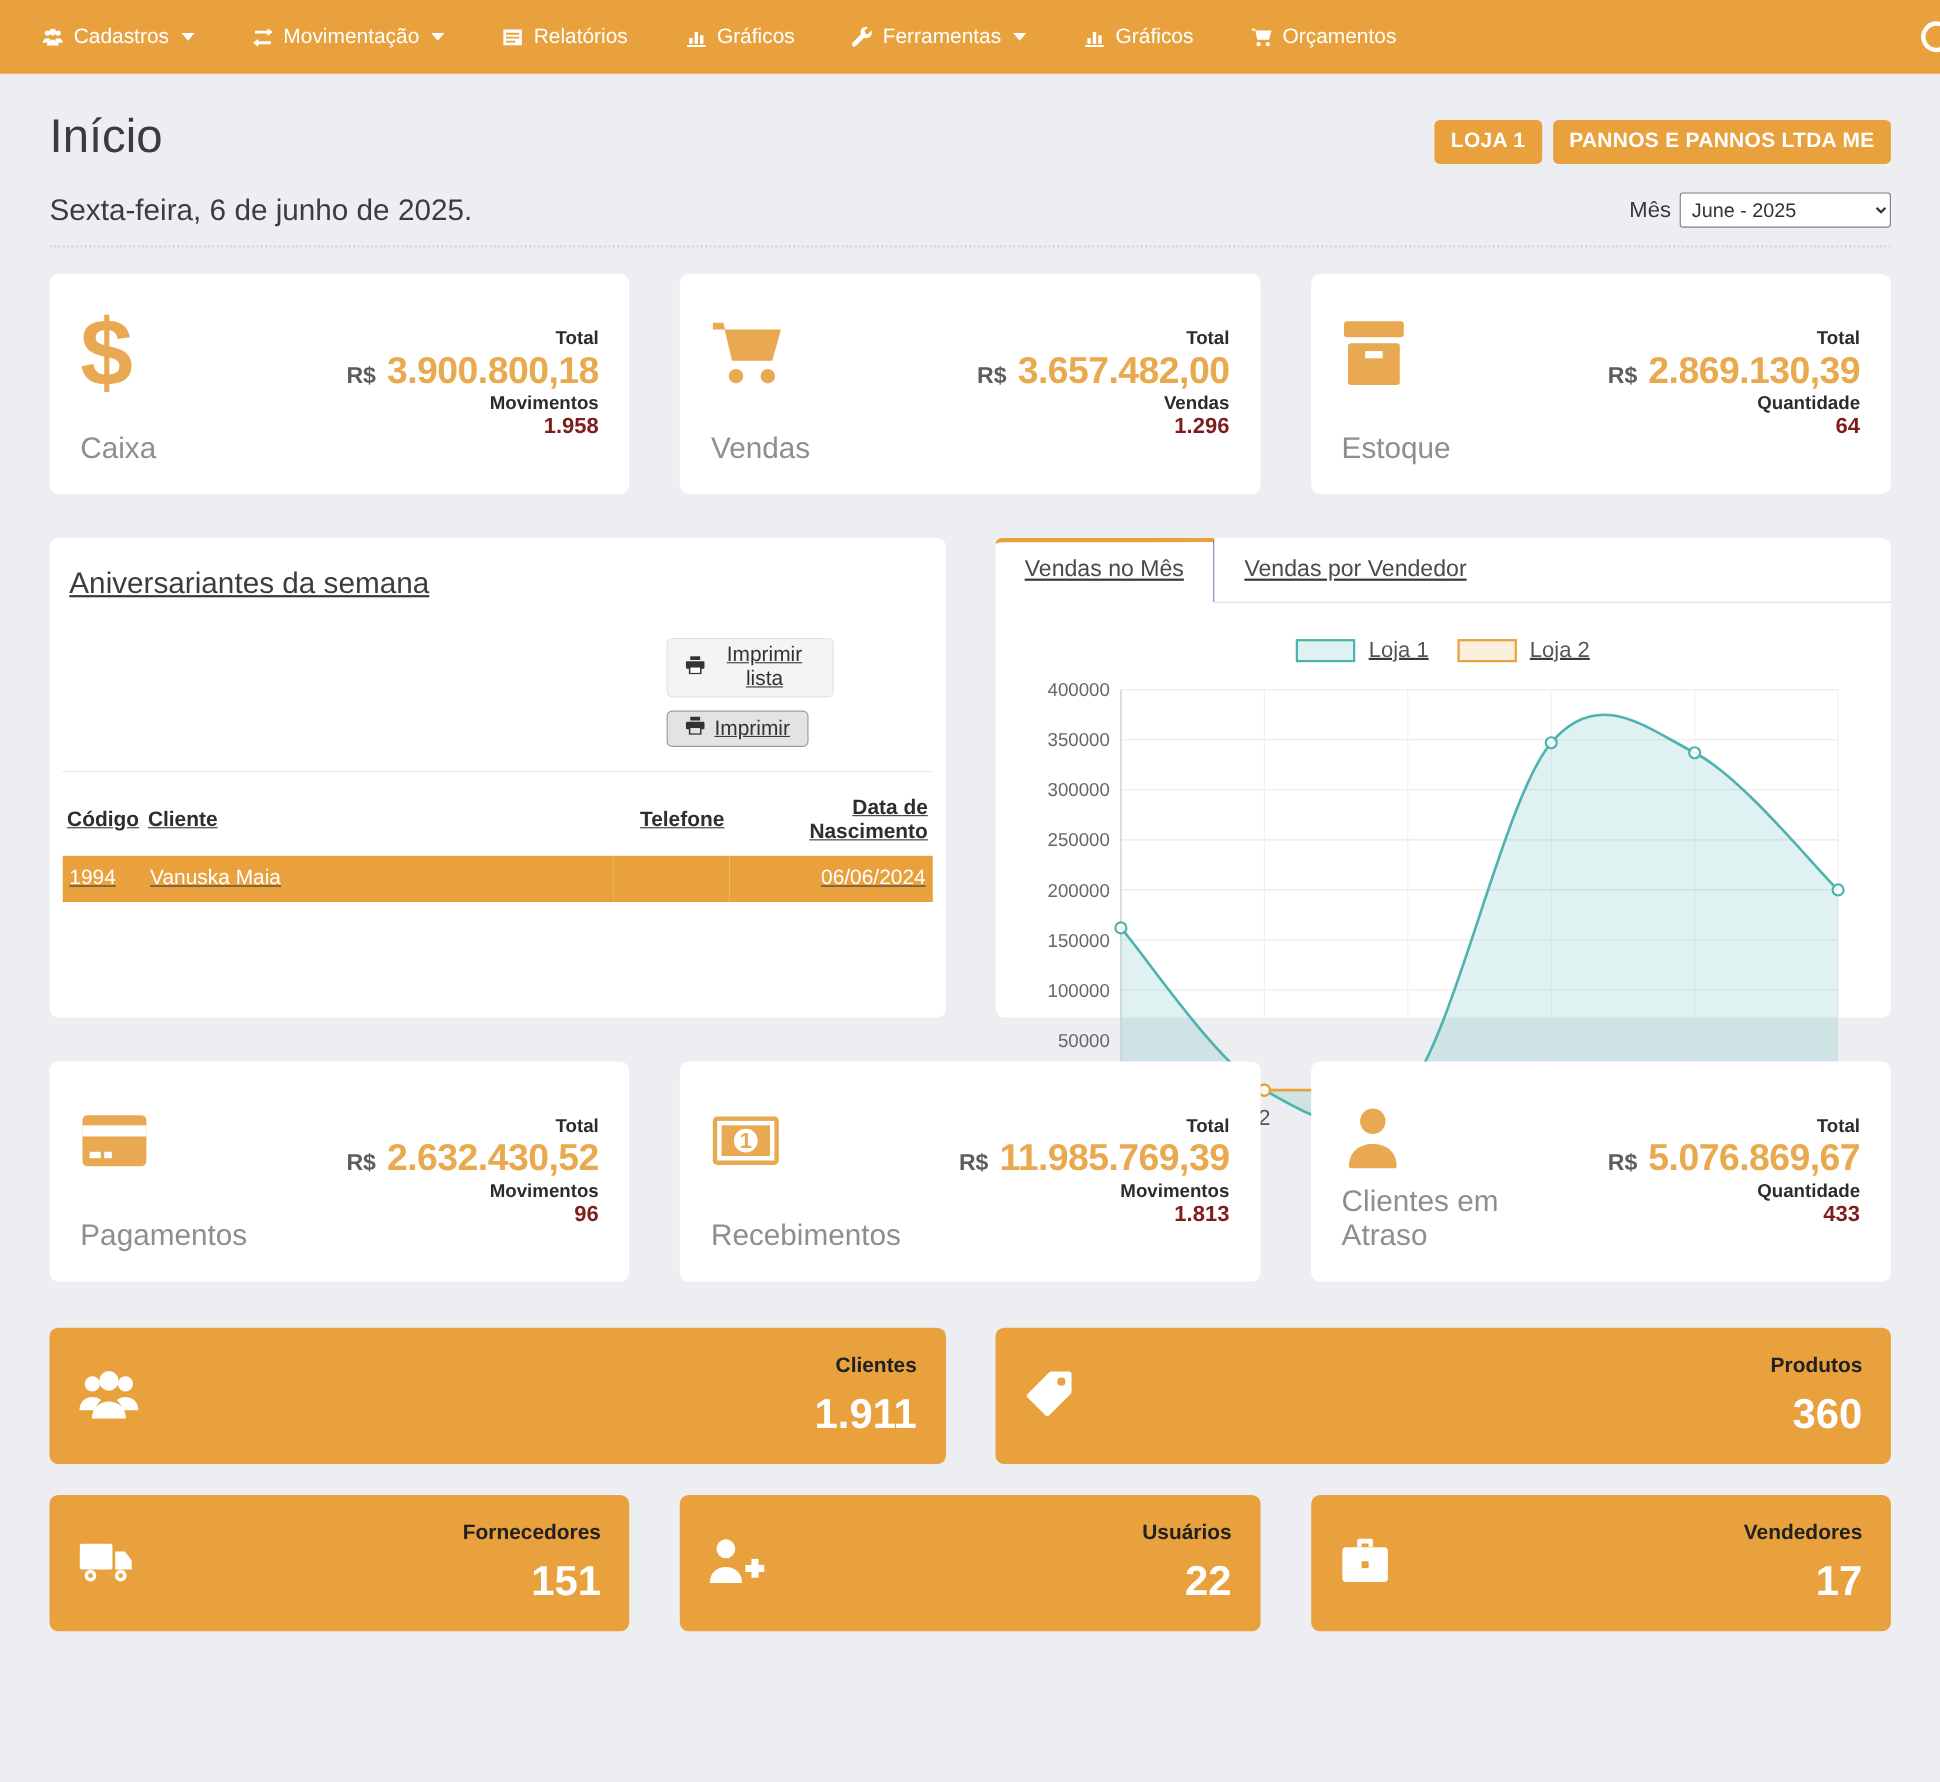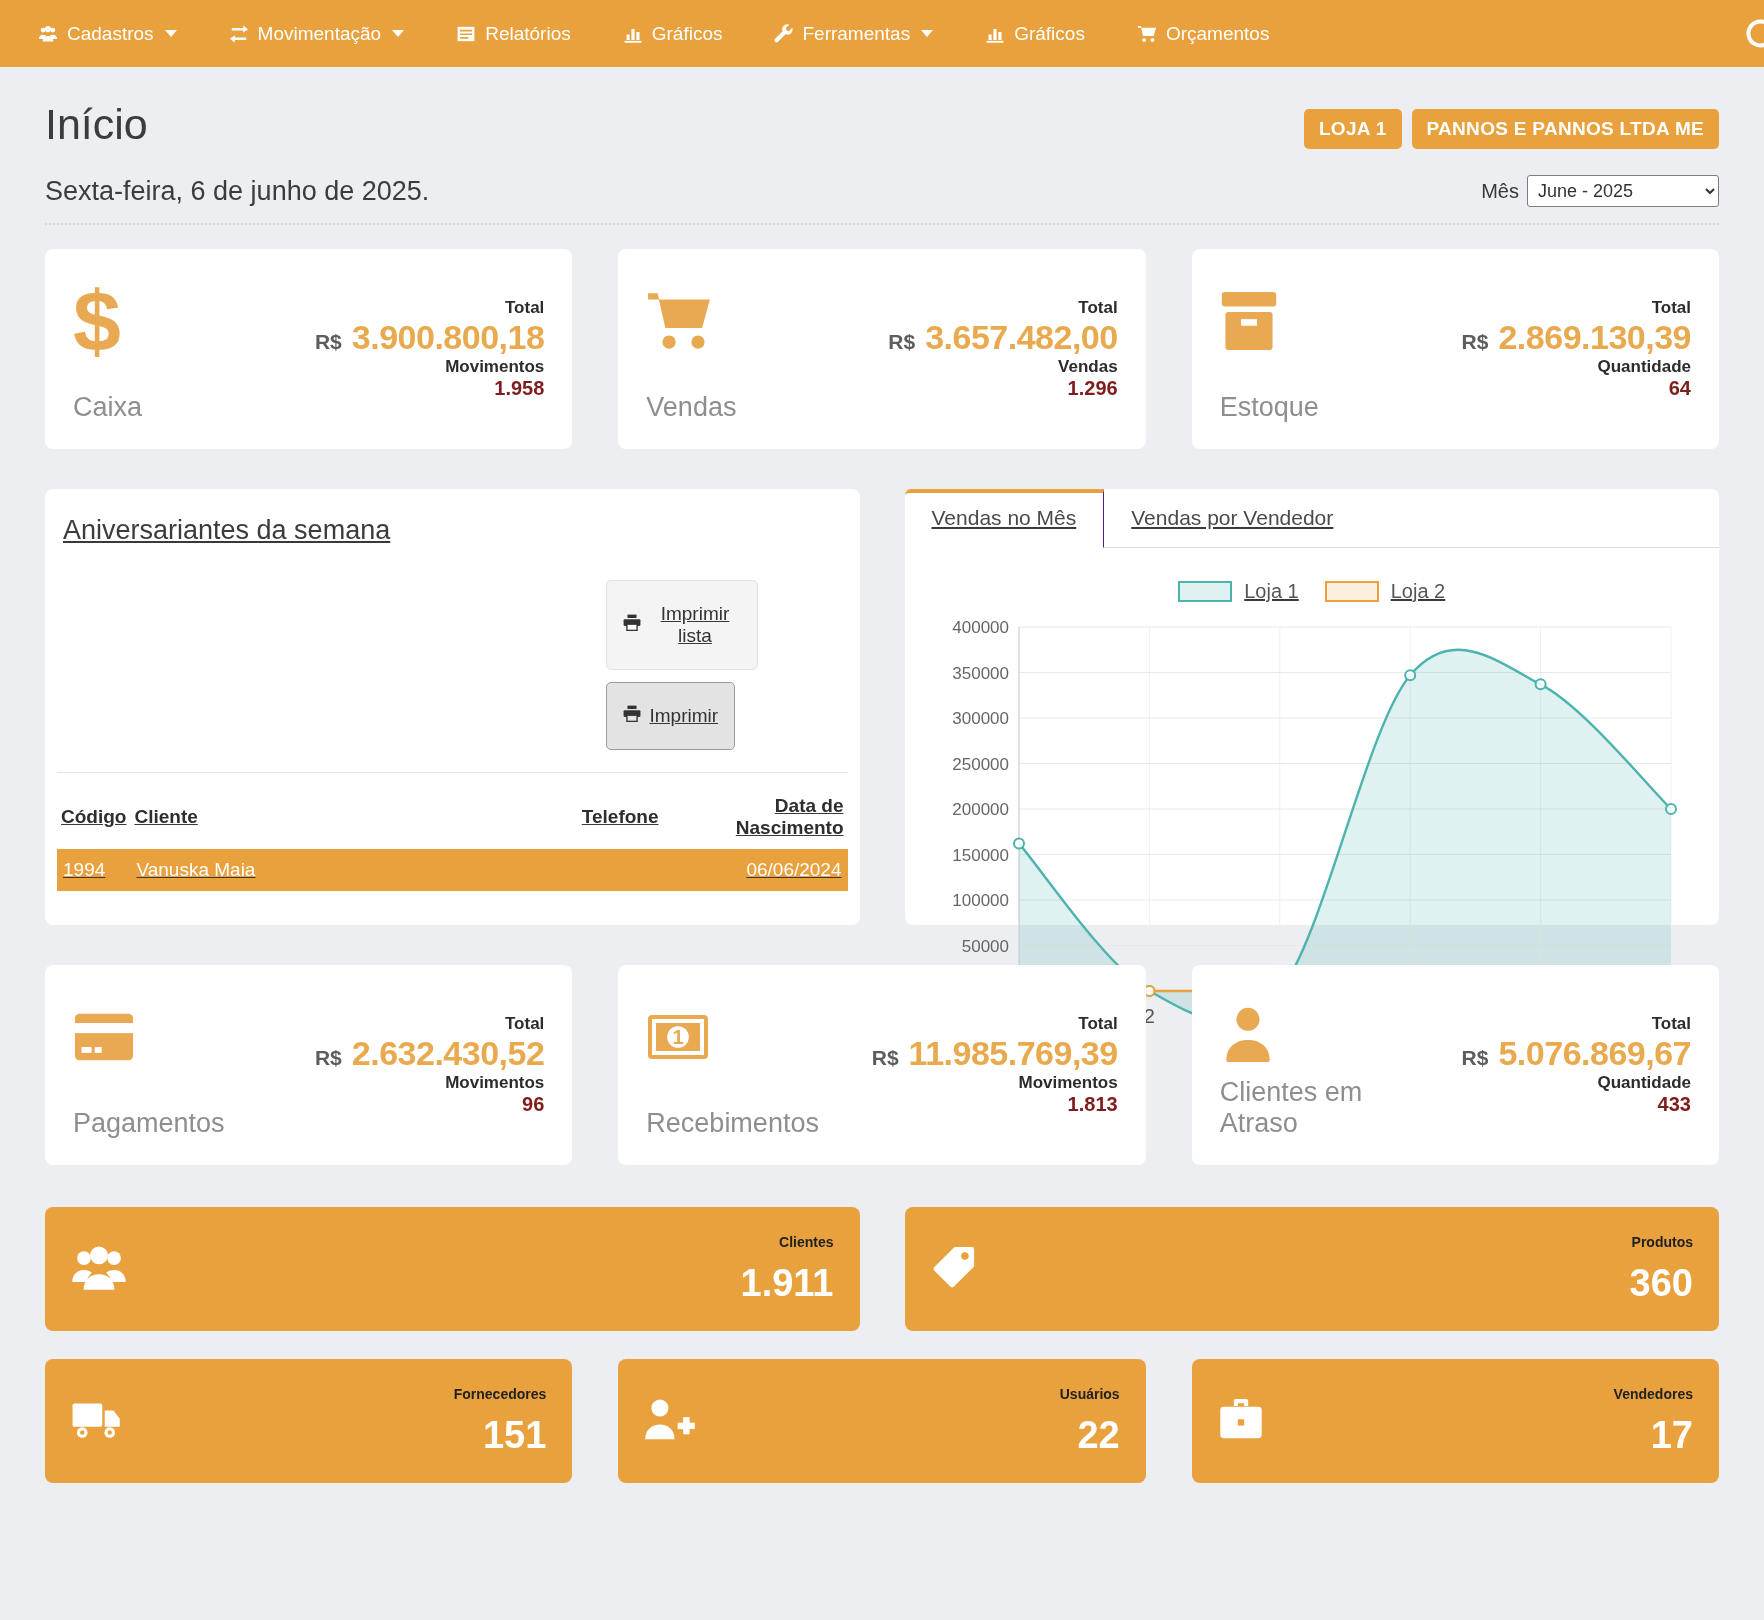--- a/index.html
+++ b/index.html
@@ -53,21 +53,21 @@
   .stat-count-label { font-weight:bold; font-size:17px; color:#2c2c2c; }
   .stat-count { font-weight:bold; font-size:20px; color:#7f1d1d; }
   
   .mid-grid { display:grid; grid-template-columns:1fr 1fr; gap:45px; margin-top:40px; }
   .panel { background:#fff; border-radius:8px; height:436px;text-decoration:underline; }
   .bday-panel { padding:18px 12px 18px 12px; }
   .bday-title { font-size:27px; font-weight:normal; color:#3a3c3e; margin:8px 0 0 6px; }
   .print-col { display:flex; flex-direction:column; align-items:flex-start; gap:12px; margin:34px 90px 0 auto; width:152px; }
   .btn {
     display:inline-flex; align-items:center; gap:9px; font-size:19px; color:#333;
-    background:#f4f4f4; border:1px solid #e2e2e2; border-radius:5px; padding:22px 16px;
+    background:#f4f4f4; border:1px solid #e2e2e2; border-radius:5px; padding:4px 16px;
     cursor:pointer; font-family:inherit;
   }
   .btn.secondary { background:#e3e3e3; border:1px solid #9a9a9a; }
   .panel-divider { border-top:1px solid #e6e6e6; margin-top:22px; }
   .bday-table { width:100%; border-collapse:collapse; margin-top:12px; font-size:19px; }
   .bday-table th { font-weight:bold; color:#2e2e2e; text-align:left; padding:10px 4px; }
   .bday-table th.r, .bday-table td.r { text-align:right; }
   .bday-row { background:#E8A13D; color:#fff; cursor:pointer; }
   .bday-row td { padding:10px 6px; }
   .table-wrap { border-bottom:1px solid #ececec; padding-bottom:156px; }
@@ -82,21 +82,21 @@
   #chart { padding:4px 18px 0 18px; }
   
   .banner-grid-2 { display:grid; grid-template-columns:1fr 1fr; gap:45px; margin-top:42px; }
   .banner-grid-3 { display:grid; grid-template-columns:repeat(3,1fr); gap:46px; margin-top:28px; }
   .banner {
     background:#E8A13D; border-radius:8px; height:124px; padding:16px 26px;
     display:flex; align-items:center; justify-content:space-between; cursor:pointer;
   }
   .banner-icon { color:#fff; }
   .banner-text { text-align:right; }
-  .banner-label { font-size:14px; font-weight:bold; color:#212121; }
+  .banner-label { font-size:19px; font-weight:bold; color:#212121; }
   .banner-value { font-size:38px; font-weight:bold; color:#fff; margin-top:12px; }
 </style>
 </head>
 <body>
 
 <nav class="topnav">
   <div class="nav-item">
     <span>
         <svg width="20" height="17" viewBox="0 0 16 14" fill="#fff">
           <circle cx="4" cy="4.2" r="2"></circle>

